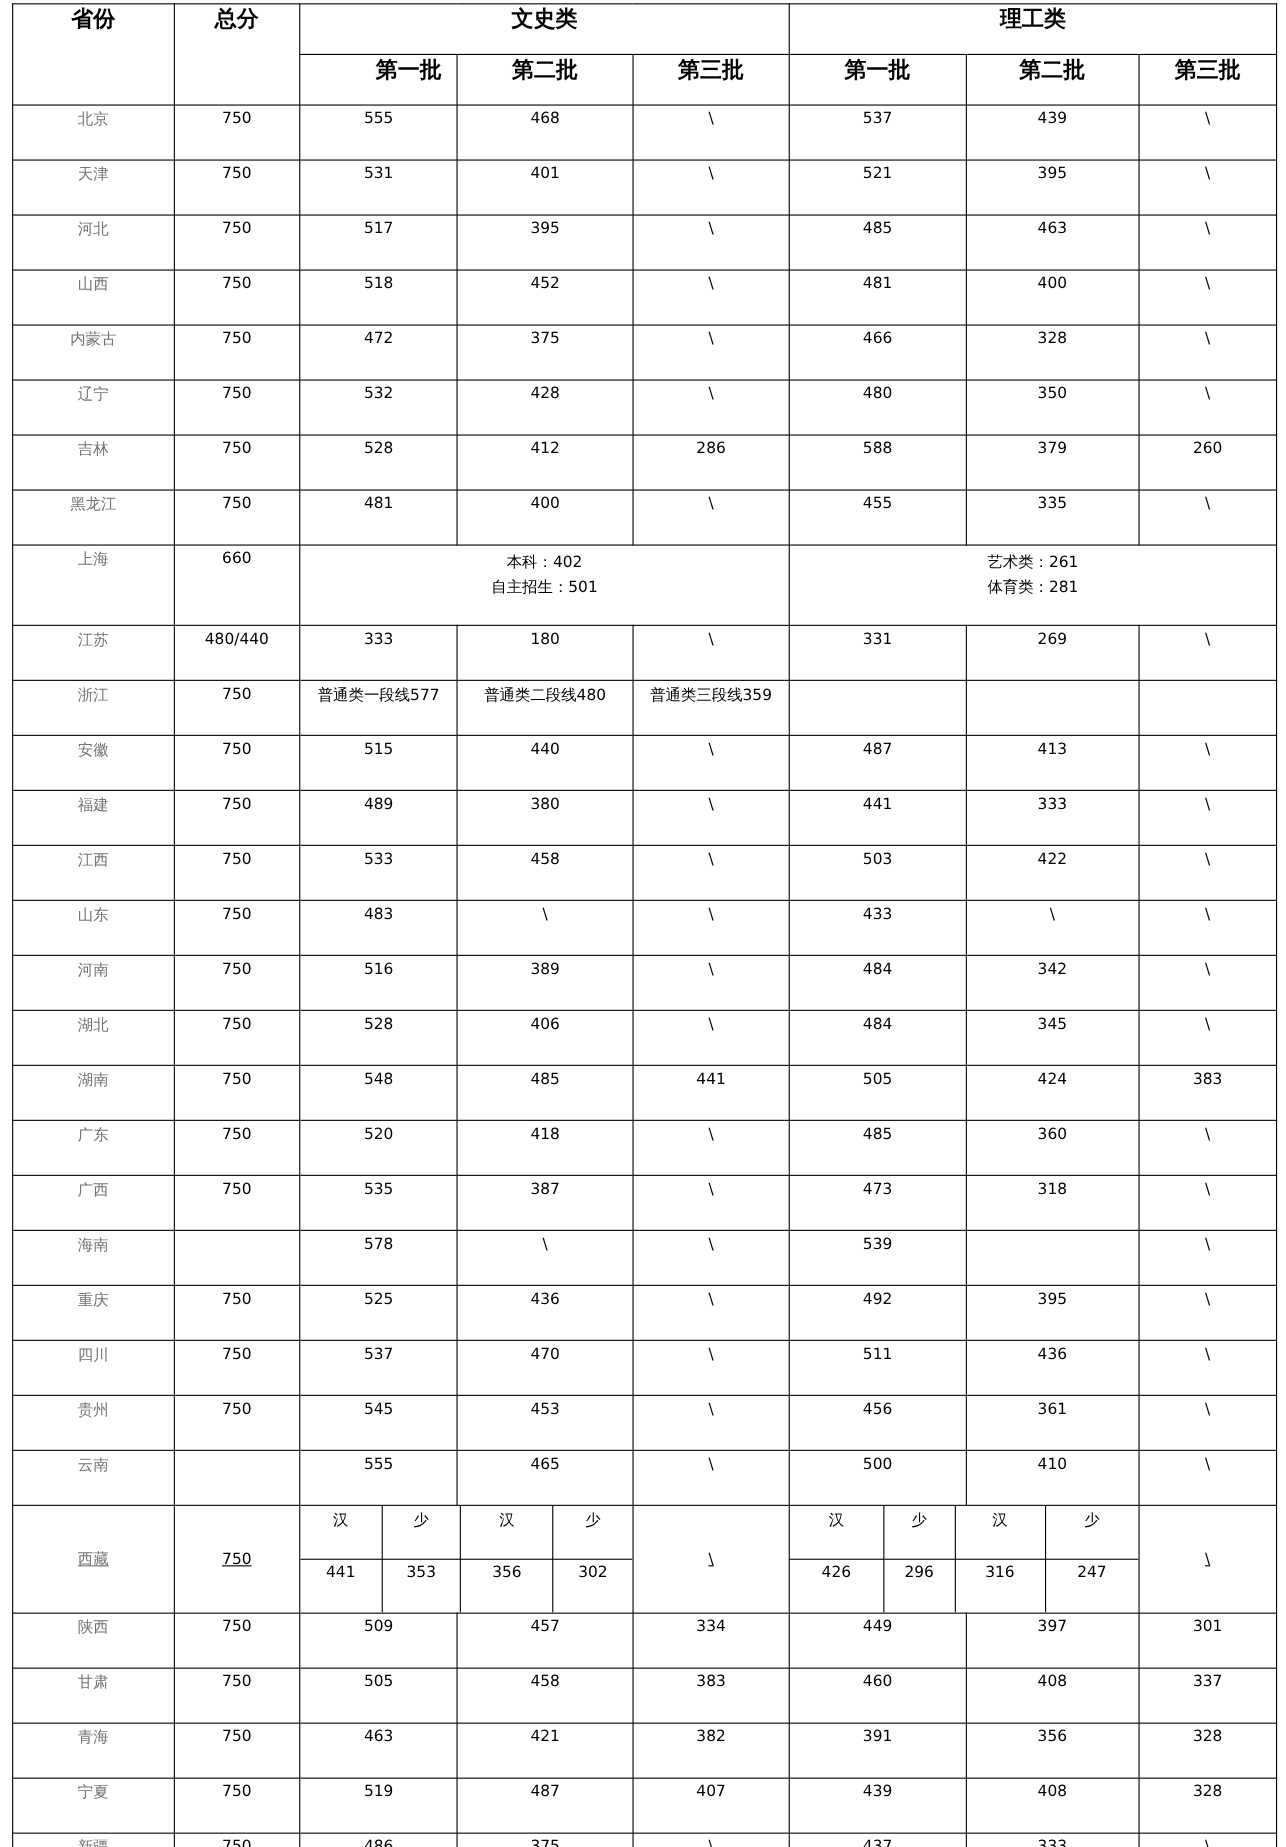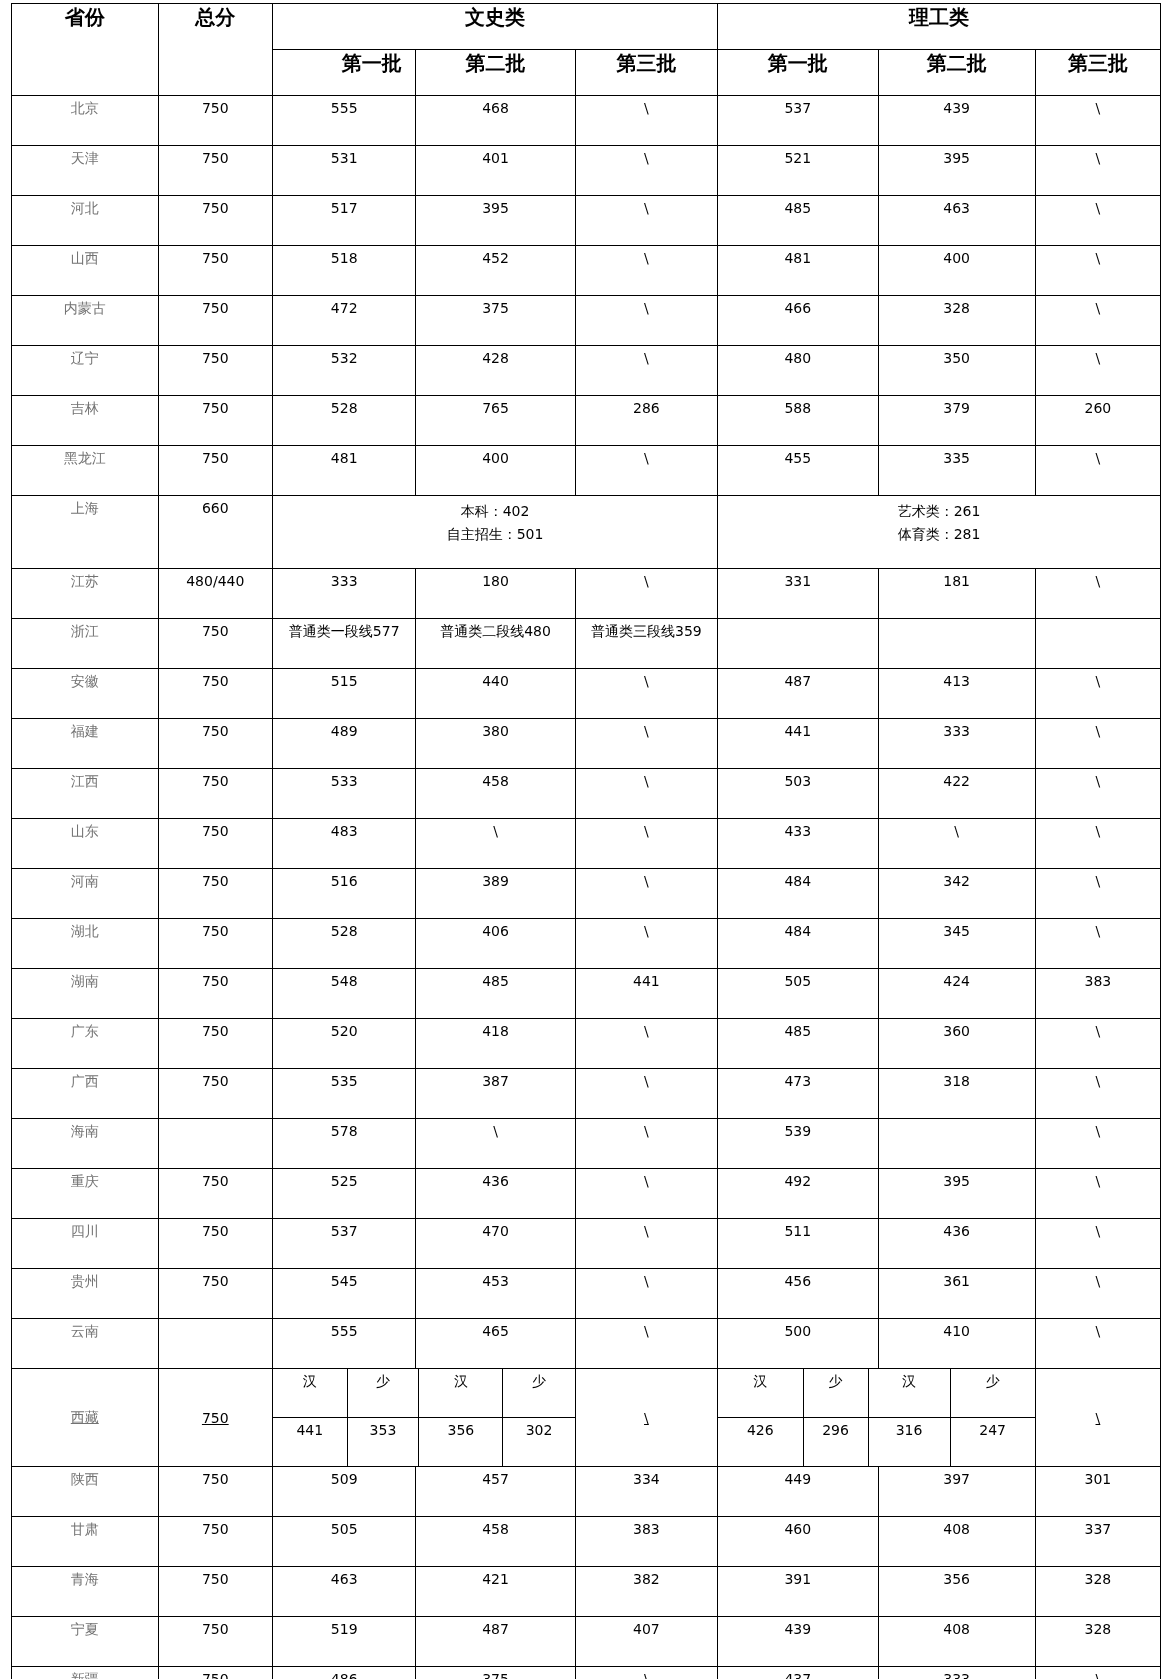--- a/index.html
+++ b/index.html
@@ -129,21 +129,21 @@
     <td>\</td>
     <td>480</td>
     <td>350</td>
     <td>\</td>
   </tr>
 
   <tr class="r">
     <td class="prov"><span>吉林</span></td>
     <td>750</td>
     <td>528</td>
-    <td>765</td>
+    <td>412</td>
     <td>286</td>
     <td>588</td>
     <td>379</td>
     <td>260</td>
   </tr>
 
   <tr class="r">
     <td class="prov"><span>黑龙江</span></td>
     <td>750</td>
     <td>481</td>
@@ -167,21 +167,21 @@
         <div>体育类：281</div>
       </td>
     </tr>
     <tr class="r">
       <td class="prov"><span>江苏</span></td>
       <td>480/440</td>
       <td>333</td>
       <td>180</td>
       <td>\</td>
       <td>331</td>
-      <td>181</td>
+      <td>269</td>
       <td>\</td>
     </tr>
     <tr class="r">
       <td class="prov"><span>浙江</span></td>
       <td>750</td>
       <td>普通类一段线577</td>
       <td>普通类二段线480</td>
       <td>普通类三段线359</td>
       <td></td>
       <td></td>

